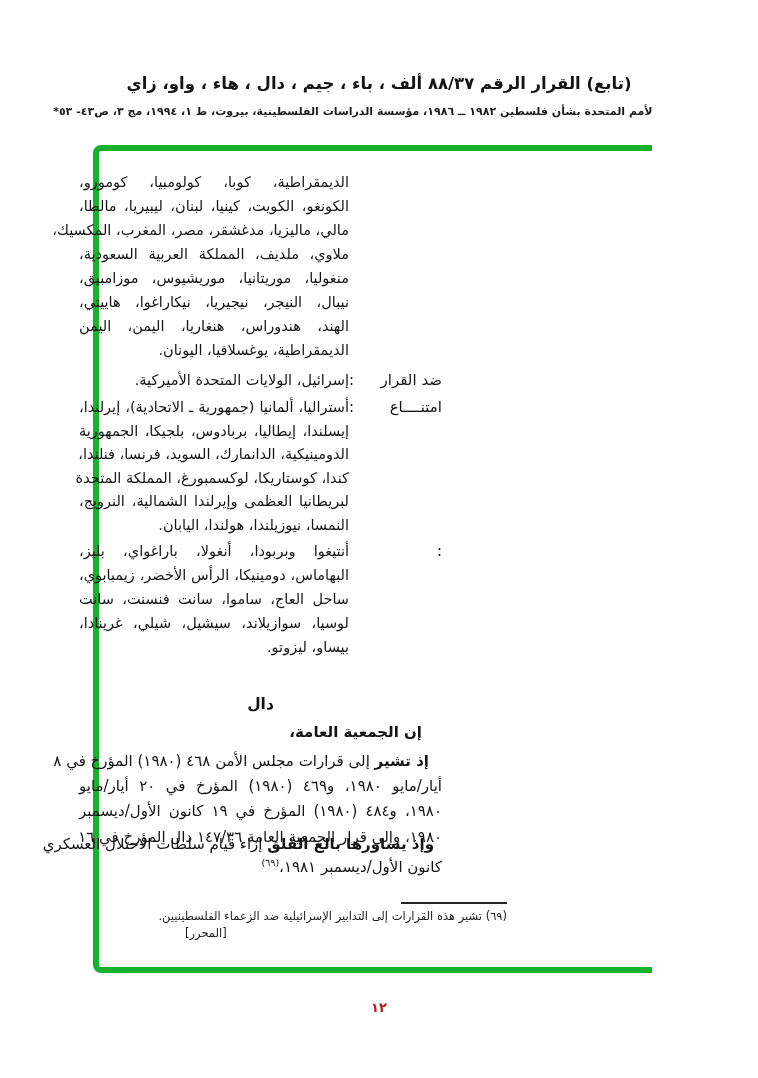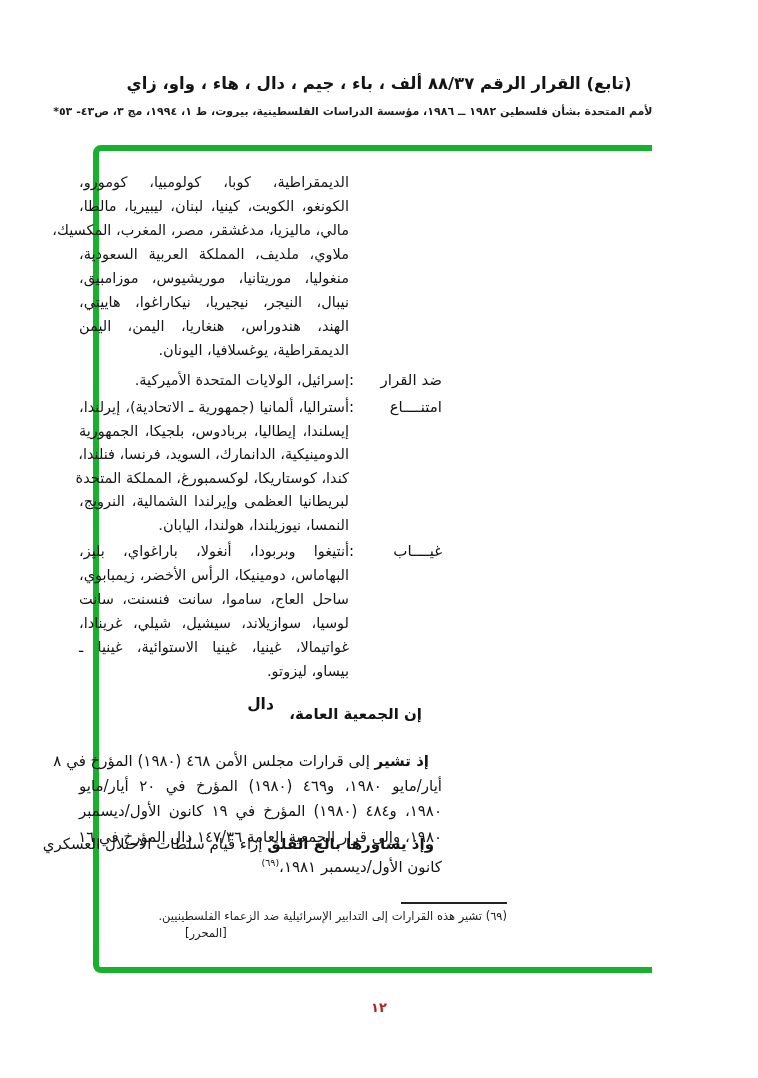--- a/index.html
+++ b/index.html
@@ -47,21 +47,21 @@
   .sec-abstain .vote-body div{line-height:23.5px;}
   .sec-abstain .vote-label{line-height:23.5px;}
   .sec-absent{top:539px;}
   .sec-absent .vote-body div{line-height:24px;}
   
   .dal-heading{
     position:absolute;top:695px;right:210px;width:363px;text-align:center;
     direction:rtl;font-weight:bold;font-size:15.5px;
   }
   .dal-intro{
-    position:absolute;top:705px;right:210px;width:363px;direction:rtl;
+    position:absolute;top:723px;right:210px;width:363px;direction:rtl;
     text-align:right;padding-right:20px;box-sizing:border-box;
     font-weight:bold;font-size:15px;
   }
   .dal-recitals{
     position:absolute;top:749px;right:210px;width:363px;
     font-size:15px;
   }
   .dal-recitals div{line-height:25.2px;}
   .dal-recitals .first{text-indent:13px;}
   .b{font-weight:bold;}
@@ -134,29 +134,27 @@
         <div class="jline">كندا، كوستاريكا، لوكسمبورغ، المملكة المتحدة</div>
         <div class="jline">لبريطانيا العظمى وإيرلندا الشمالية، النرويج،</div>
         <div class="eline">النمسا، نيوزيلندا، هولندا، اليابان.</div>
       </div>
     </div>
   </div>
 
   <div class="vote-sec sec-absent">
     <div class="vote-row">
       <div class="vote-label">
-        <span>غيــــاب</span>
         <span>:</span>
       </div>
       <div class="vote-body">
         <div class="jline">أنتيغوا وبربودا، أنغولا، باراغواي، بليز،</div>
         <div class="jline">البهاماس، دومينيكا، الرأس الأخضر، زيمبابوي،</div>
         <div class="jline">ساحل العاج، ساموا، سانت فنسنت، سانت</div>
         <div class="jline">لوسيا، سوازيلاند، سيشيل، شيلي، غرينادا،</div>
-        <div class="jline">غواتيمالا، غينيا، غينيا الاستوائية، غينيا ـ</div>
         <div class="eline">بيساو، ليزوتو.</div>
       </div>
     </div>
   </div>
 
   <div class="dal-heading">دال</div>
   <div class="dal-intro">إن الجمعية العامة،</div>
 
   <div class="dal-recitals">
     <div class="jline first">

